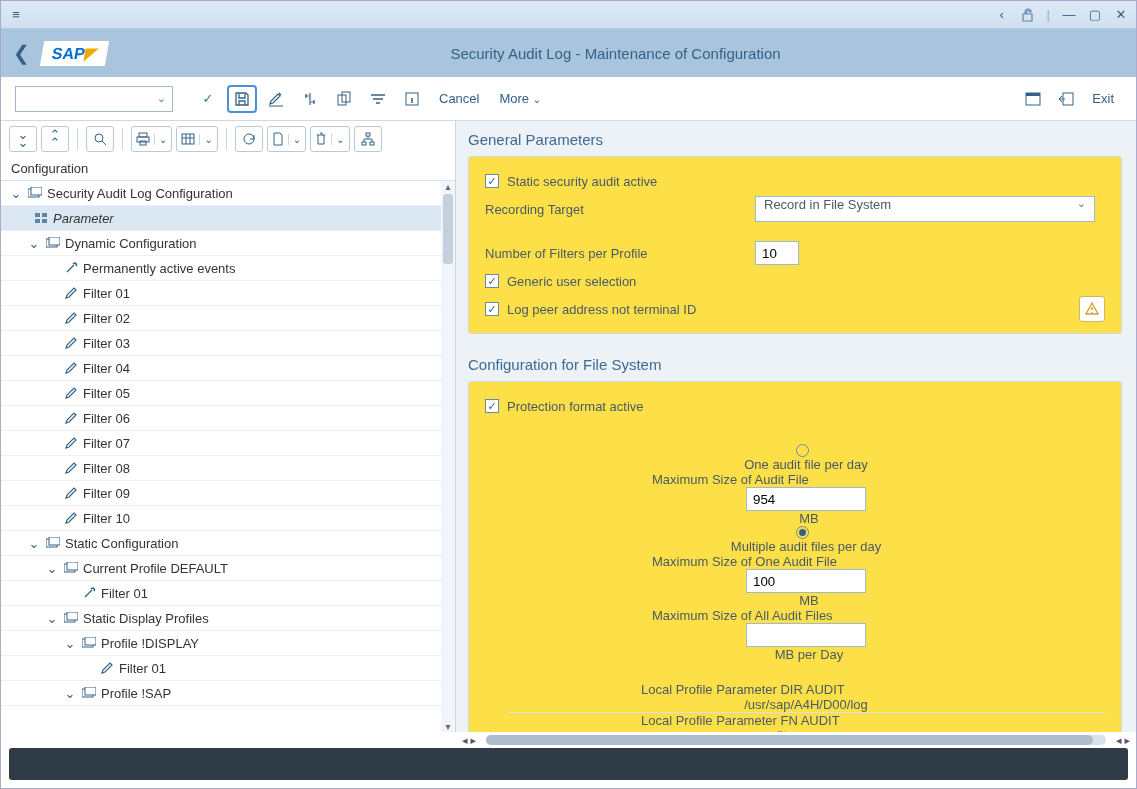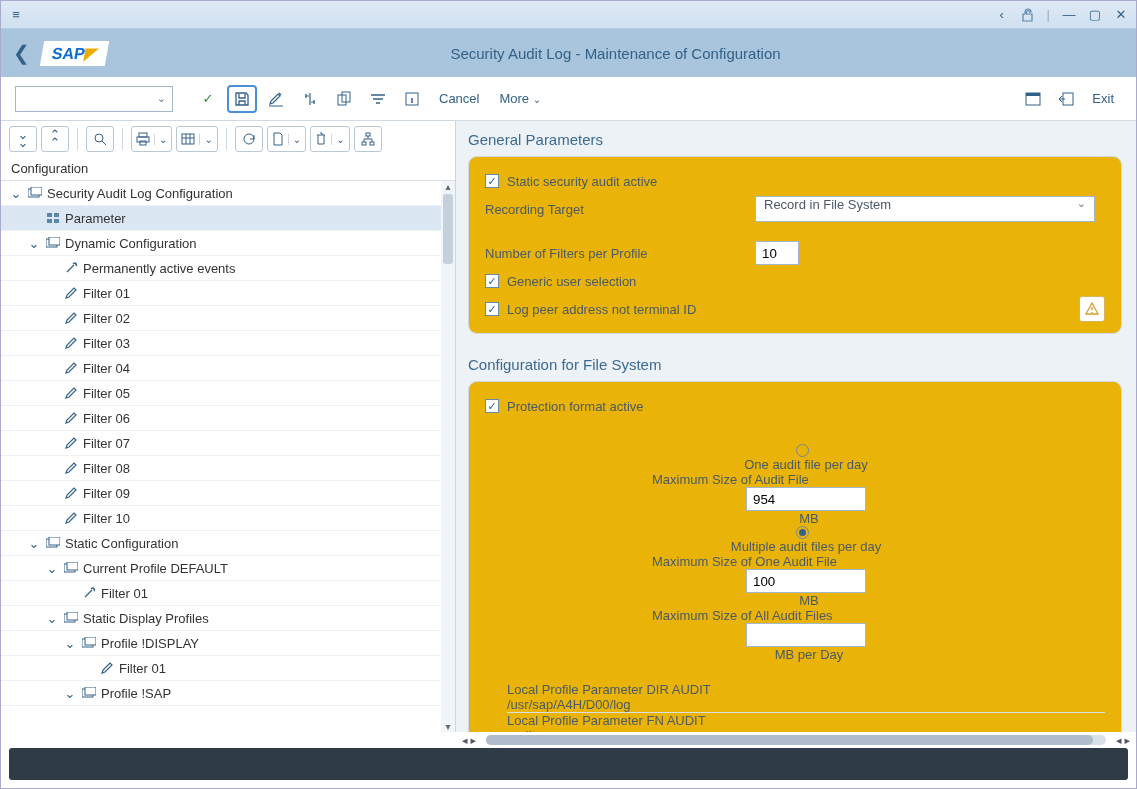--- a/index.html
+++ b/index.html
@@ -44,32 +44,32 @@
   .tree-node { height:25px; display:flex; align-items:center; padding-left:8px; border-bottom:1px solid #eef1f4; cursor:default; }
   .tree-node.selected { background:#dbe8f4; }
   .tw { width:14px; display:inline-flex; justify-content:center; color:#346187; cursor:pointer; }
   .ticon { width:16px; height:16px; margin:0 4px; display:inline-flex; align-items:center; justify-content:center; color:#346187; }
   .tree-scroll-right { position:absolute; right:0; top:0; bottom:0; width:14px; background:#f1f4f8; }
   .mini-arrow { font-size:10px; color:#667; text-align:center; }
 
   
   .panel-area { height: 100%; overflow:auto; padding: 0 0 21px 12px; }
   .section-title { color:#3d6a92; font-size:15px; padding: 10px 0 8px; }
-  .group-box { background:#eab308; border:1px solid #d0dae3; border-radius:9px; padding:10px 16px; margin-bottom:12px; }
+  .group-box { background:#fde047; border:1px solid #d0dae3; border-radius:3px; padding:10px 16px; margin-bottom:12px; }
   .form-row { display:flex; align-items:center; min-height:28px; color:#4a5a68; }
   .form-label { width:270px; }
   .chk { width:14px; height:14px; border:1px solid #6a8aa5; margin-right:8px; display:inline-flex; align-items:center; justify-content:center; color:#346187; font-size:11px; background:#fff; }
   .chk.checked::after { content:"✓"; }
   .radio { width:13px; height:13px; border:1px solid #6a8aa5; border-radius:50%; margin-right:8px; display:inline-flex; align-items:center; justify-content:center; }
   .radio.checked::after { content:""; width:7px; height:7px; border-radius:50%; background:#346187; }
   .txt-input { height:24px; border:1px solid #a3b8cc; padding:0 6px; background:#fff; }
   .sel { height:26px; width:340px; border:1px solid #a3b8cc; background:#fff; display:flex; align-items:flex-start; padding:0 8px; justify-content:space-between; }
   .warn-btn { width:26px;height:26px;border:1px solid #d4b55e;border-radius:3px;background:#fff;display:flex;align-items:center;justify-content:center;color:#d4a02e; }
   .unit { padding-left:6px; color:#4a5a68; }
-  .ro-row { display:flex; align-items:flex-start; min-height:28px; border-bottom:1px solid #d8e0e8; }
+  .ro-row { display:flex; align-items:center; min-height:28px; border-bottom:1px solid #d8e0e8; }
   .ro-row .form-label { width:330px; color:#4a5a68; }
   .ro-row .val { color:#4a5a68; }
   .indent { margin-left:22px;flex-direction:column; }
 
   
   .hscroll { height:16px; display:flex; align-items:center; font-size:11px; color:#556; }
   .statusbar { height:32px; background:#2f3b47; margin:0 8px 8px; border-radius:3px; }
 
   svg { display:block; }
 </style>
@@ -227,21 +227,21 @@
           <div class="tree-node" style="padding-left: 8px;">
             <span class="tw">⌄</span>
             <span class="ticon">
               <svg width="14" height="12" viewBox="0 0 14 12">
                 <rect x="0" y="2" width="11" height="8" fill="none" stroke="#346187"></rect>
                 <rect x="3" y="0" width="11" height="8" fill="#fff" stroke="#346187"></rect>
               </svg>
             </span>
             <span>Security Audit Log Configuration</span>
           </div>
-          <div class="tree-node selected" style="padding-left: 26px;">
+          <div class="tree-node selected" style="padding-left: 14px; font-style: italic;">
             <span class="tw"></span>
             <span class="ticon">
               <svg width="14" height="12" viewBox="0 0 14 12">
                 <rect x="1" y="1" width="5" height="4" fill="#5b86a8"></rect>
                 <rect x="8" y="1" width="5" height="4" fill="#5b86a8"></rect>
                 <rect x="1" y="7" width="5" height="4" fill="#5b86a8"></rect>
                 <rect x="8" y="7" width="5" height="4" fill="#5b86a8"></rect>
               </svg>
             </span>
             <span>Parameter</span>

